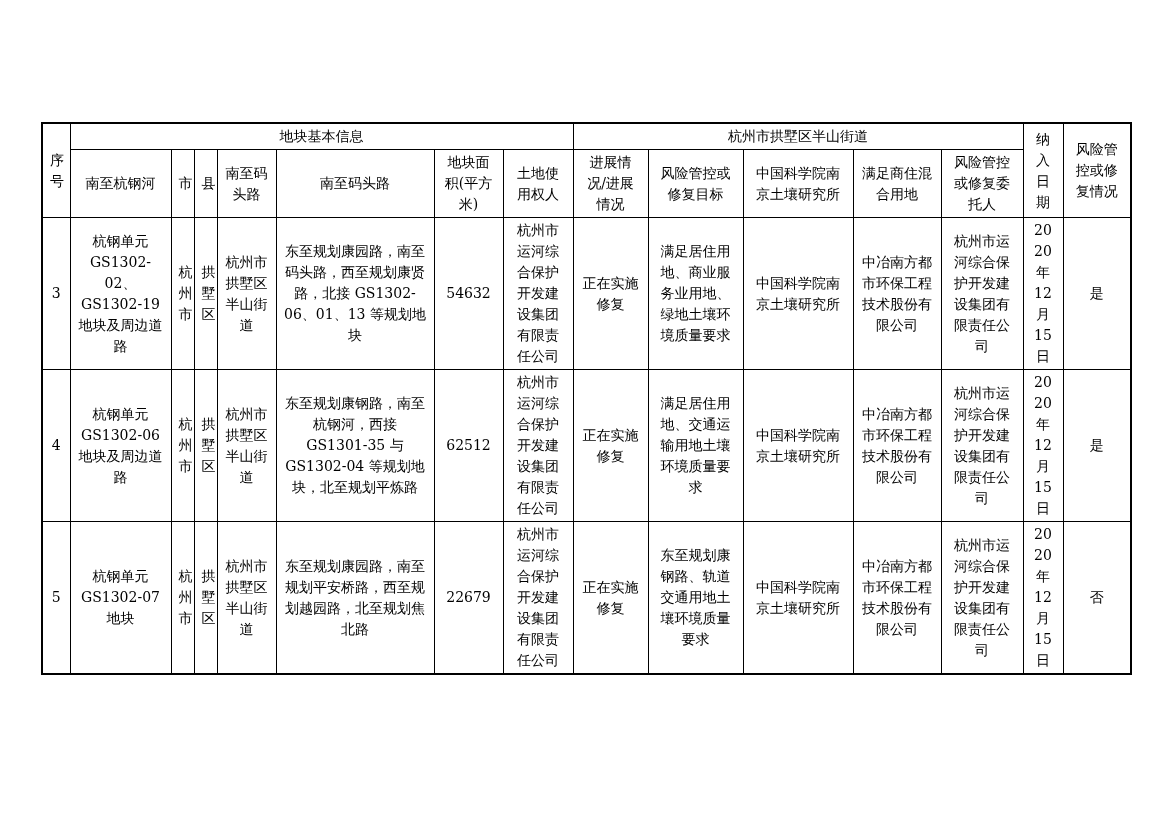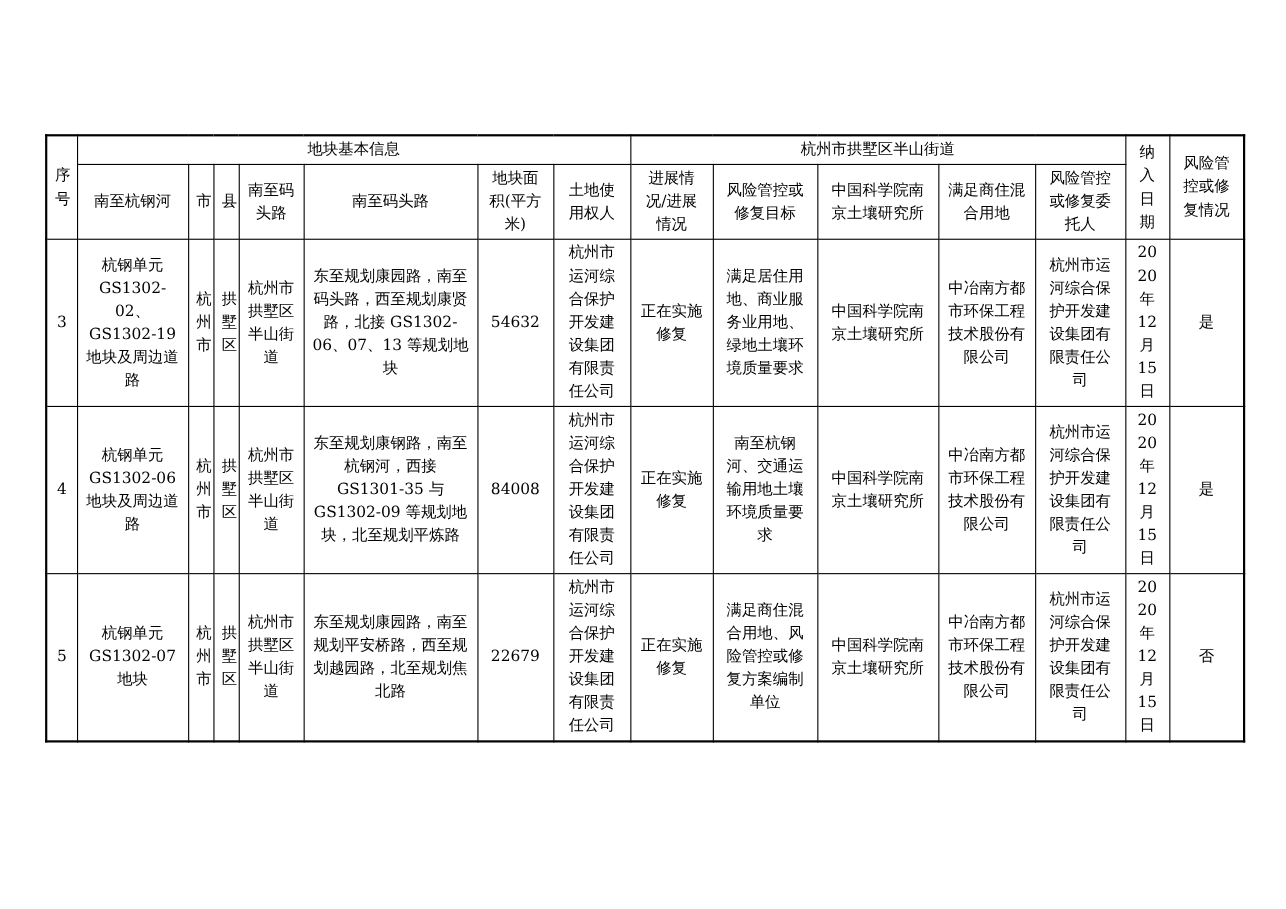--- a/index.html
+++ b/index.html
@@ -89,61 +89,61 @@
       <td>满足商住混合用地</td>
       <td>风险管控或修复委托人</td>
     </tr>
 
     <tr class="r3">
       <td class="narrow">3</td>
       <td>杭钢单元GS1302-02、GS1302-19地块及周边道路</td>
       <td class="narrow">杭州市</td>
       <td class="narrow">拱墅区</td>
       <td class="narrow">杭州市拱墅区半山街道</td>
-      <td>东至规划康园路，南至码头路，西至规划康贤路，北接 GS1302-06、07、13 等规划地块</td>
+      <td>东至规划康园路，南至码头路，西至规划康贤路，北接 GS1302-06、01、13 等规划地块</td>
       <td class="narrow">54632</td>
       <td class="narrow">杭州市运河综合保护开发建设集团有限责任公司</td>
       <td class="narrow">正在实施修复</td>
       <td class="narrow">满足居住用地、商业服务业用地、绿地土壤环境质量要求</td>
       <td>中国科学院南京土壤研究所</td>
       <td>中冶南方都市环保工程技术股份有限公司</td>
       <td>杭州市运河综合保护开发建设集团有限责任公司</td>
       <td class="date-col">2020年12月15日</td>
       <td class="narrow">是</td>
     </tr>
 
     <tr class="r4">
       <td class="narrow">4</td>
       <td>杭钢单元GS1302-06地块及周边道路</td>
       <td class="narrow">杭州市</td>
       <td class="narrow">拱墅区</td>
       <td class="narrow">杭州市拱墅区半山街道</td>
-      <td>东至规划康钢路，南至杭钢河，西接 GS1301-35 与 GS1302-09 等规划地块，北至规划平炼路</td>
-      <td class="narrow">84008</td>
+      <td>东至规划康钢路，南至杭钢河，西接 GS1301-35 与 GS1302-04 等规划地块，北至规划平炼路</td>
+      <td class="narrow">62512</td>
       <td class="narrow">杭州市运河综合保护开发建设集团有限责任公司</td>
       <td class="narrow">正在实施修复</td>
-      <td class="narrow">南至杭钢河、交通运输用地土壤环境质量要求</td>
+      <td class="narrow">满足居住用地、交通运输用地土壤环境质量要求</td>
       <td>中国科学院南京土壤研究所</td>
       <td>中冶南方都市环保工程技术股份有限公司</td>
       <td>杭州市运河综合保护开发建设集团有限责任公司</td>
       <td class="date-col">2020年12月15日</td>
       <td class="narrow">是</td>
     </tr>
 
     <tr class="r5">
       <td class="narrow">5</td>
       <td>杭钢单元GS1302-07地块</td>
       <td class="narrow">杭州市</td>
       <td class="narrow">拱墅区</td>
       <td class="narrow">杭州市拱墅区半山街道</td>
       <td>东至规划康园路，南至规划平安桥路，西至规划越园路，北至规划焦北路</td>
       <td class="narrow">22679</td>
       <td class="narrow">杭州市运河综合保护开发建设集团有限责任公司</td>
       <td class="narrow">正在实施修复</td>
-      <td class="narrow">满足商住混合用地、风险管控或修复方案编制单位</td>
+      <td class="narrow">东至规划康钢路、轨道交通用地土壤环境质量要求</td>
       <td>中国科学院南京土壤研究所</td>
       <td>中冶南方都市环保工程技术股份有限公司</td>
       <td>杭州市运河综合保护开发建设集团有限责任公司</td>
       <td class="date-col">2020年12月15日</td>
       <td class="narrow">否</td>
     </tr>
   </tbody>
     </table>
 </div>
 

